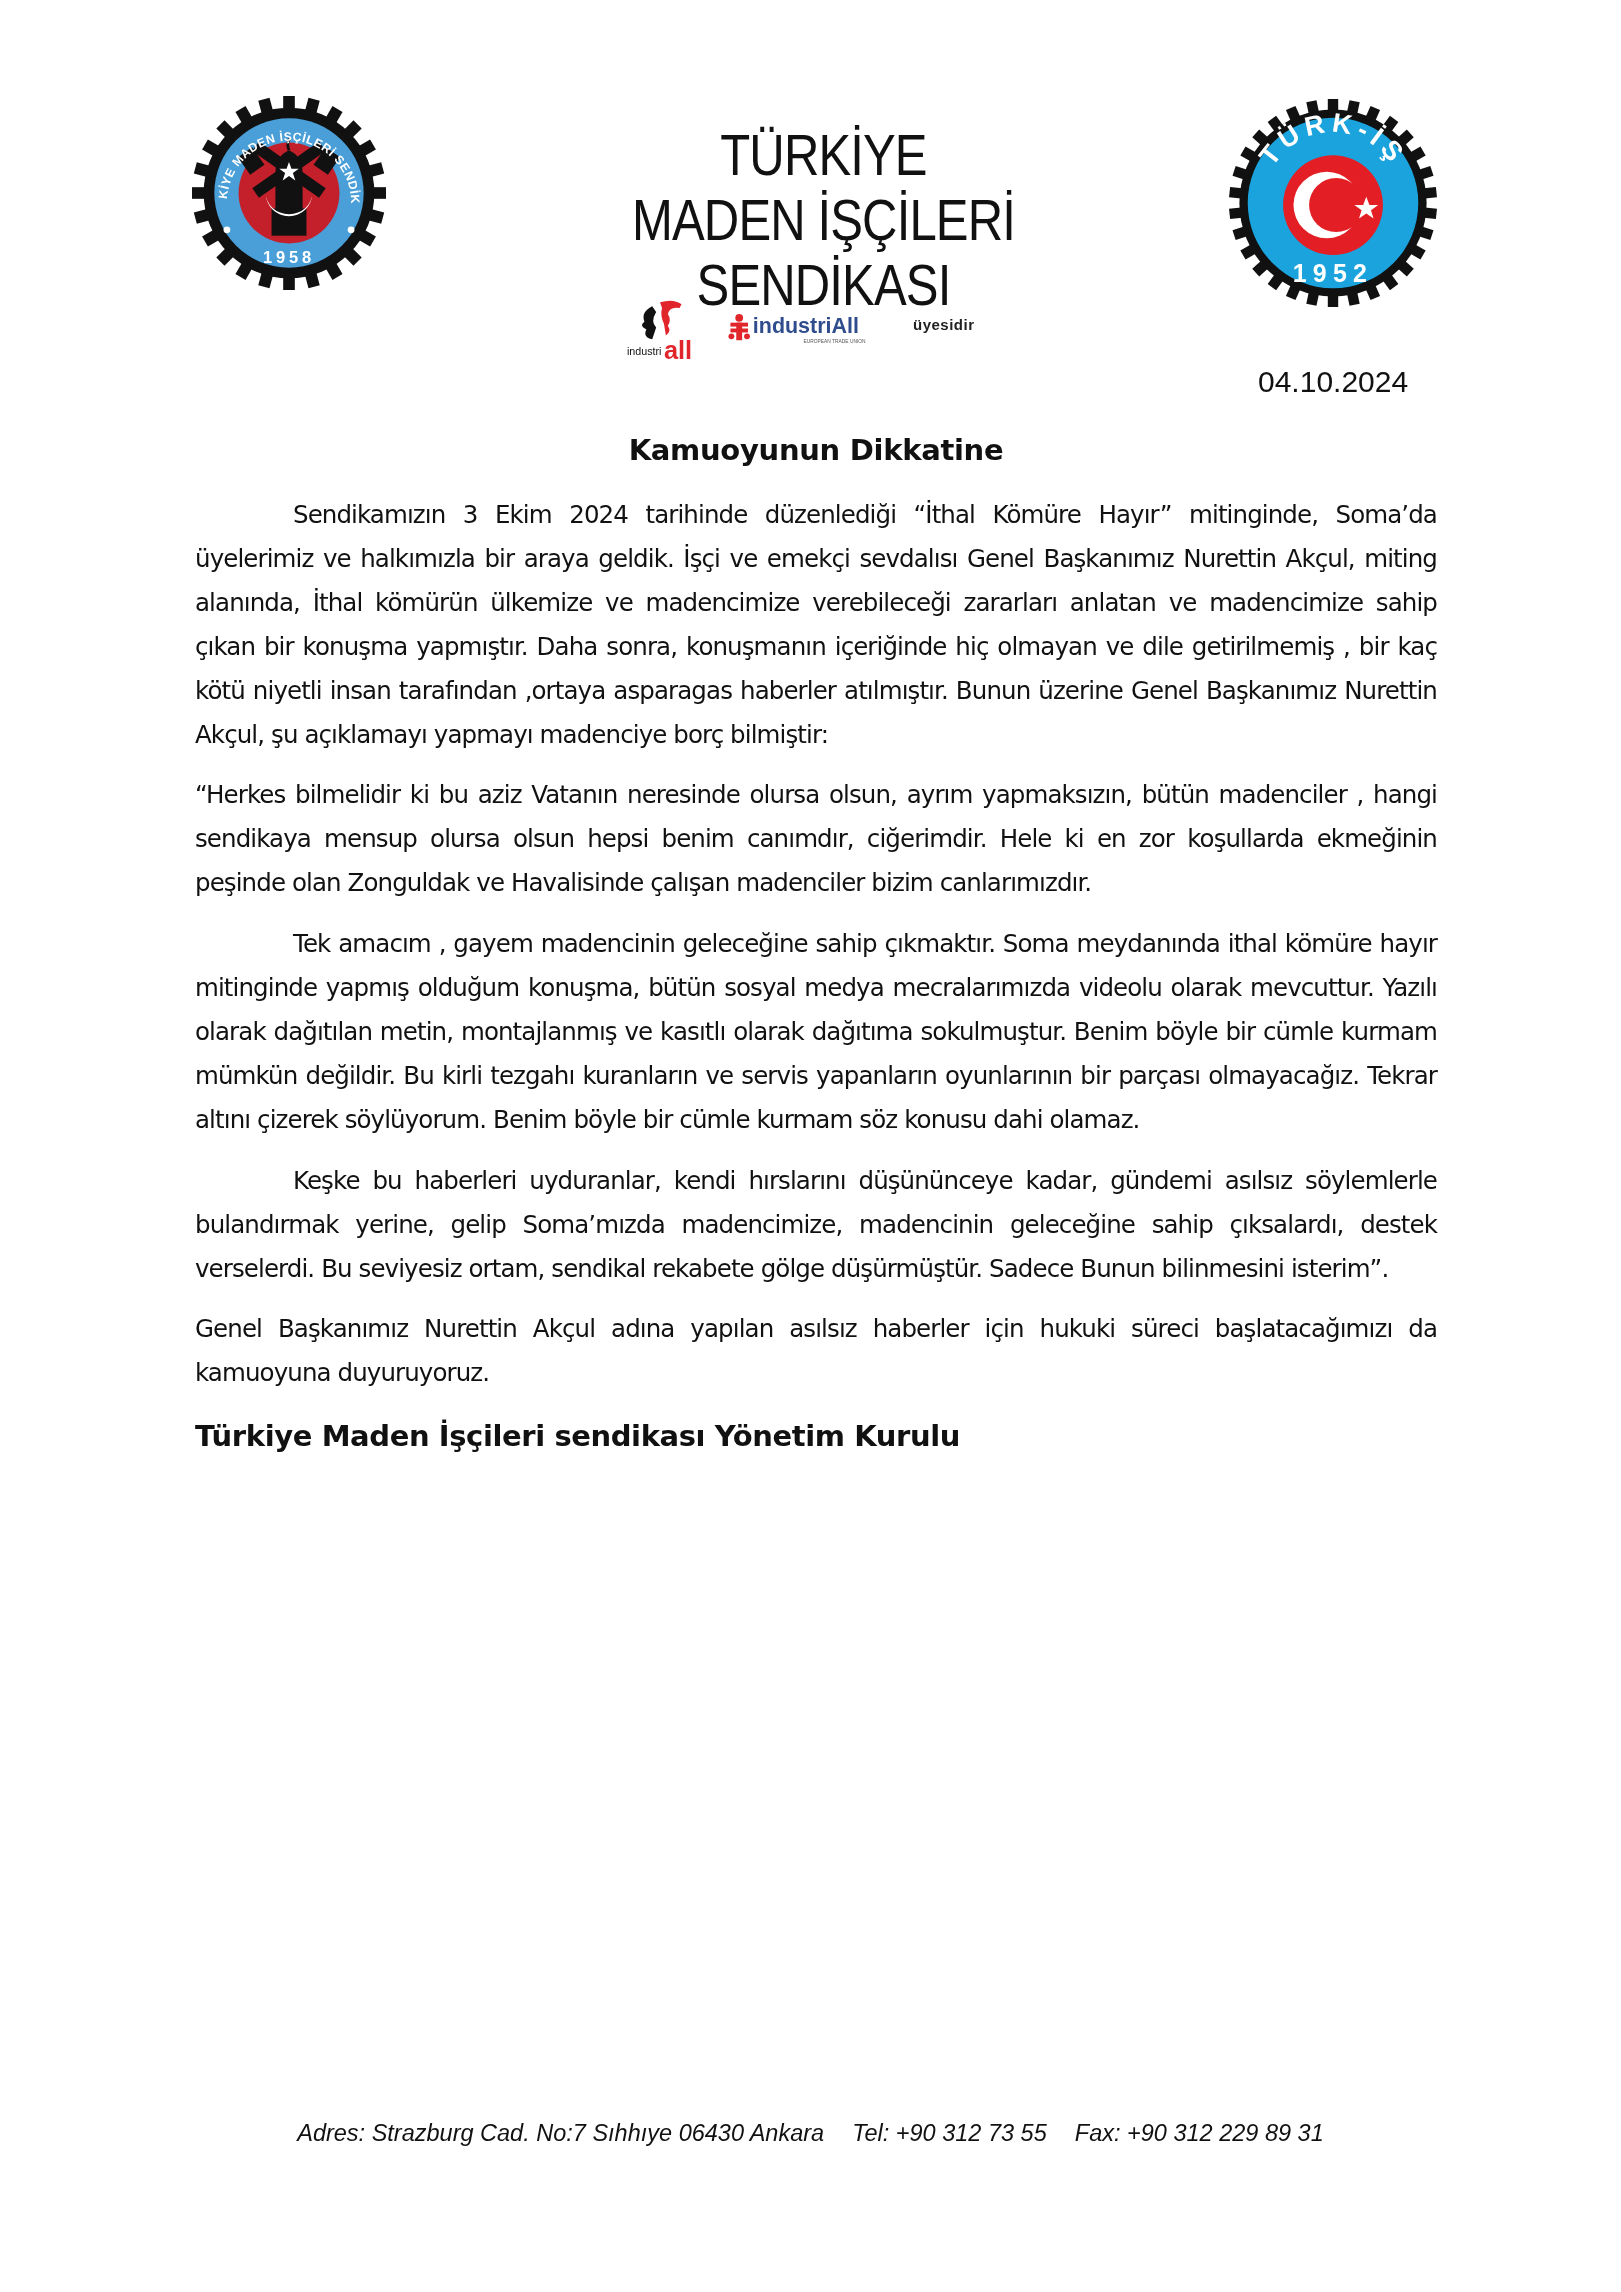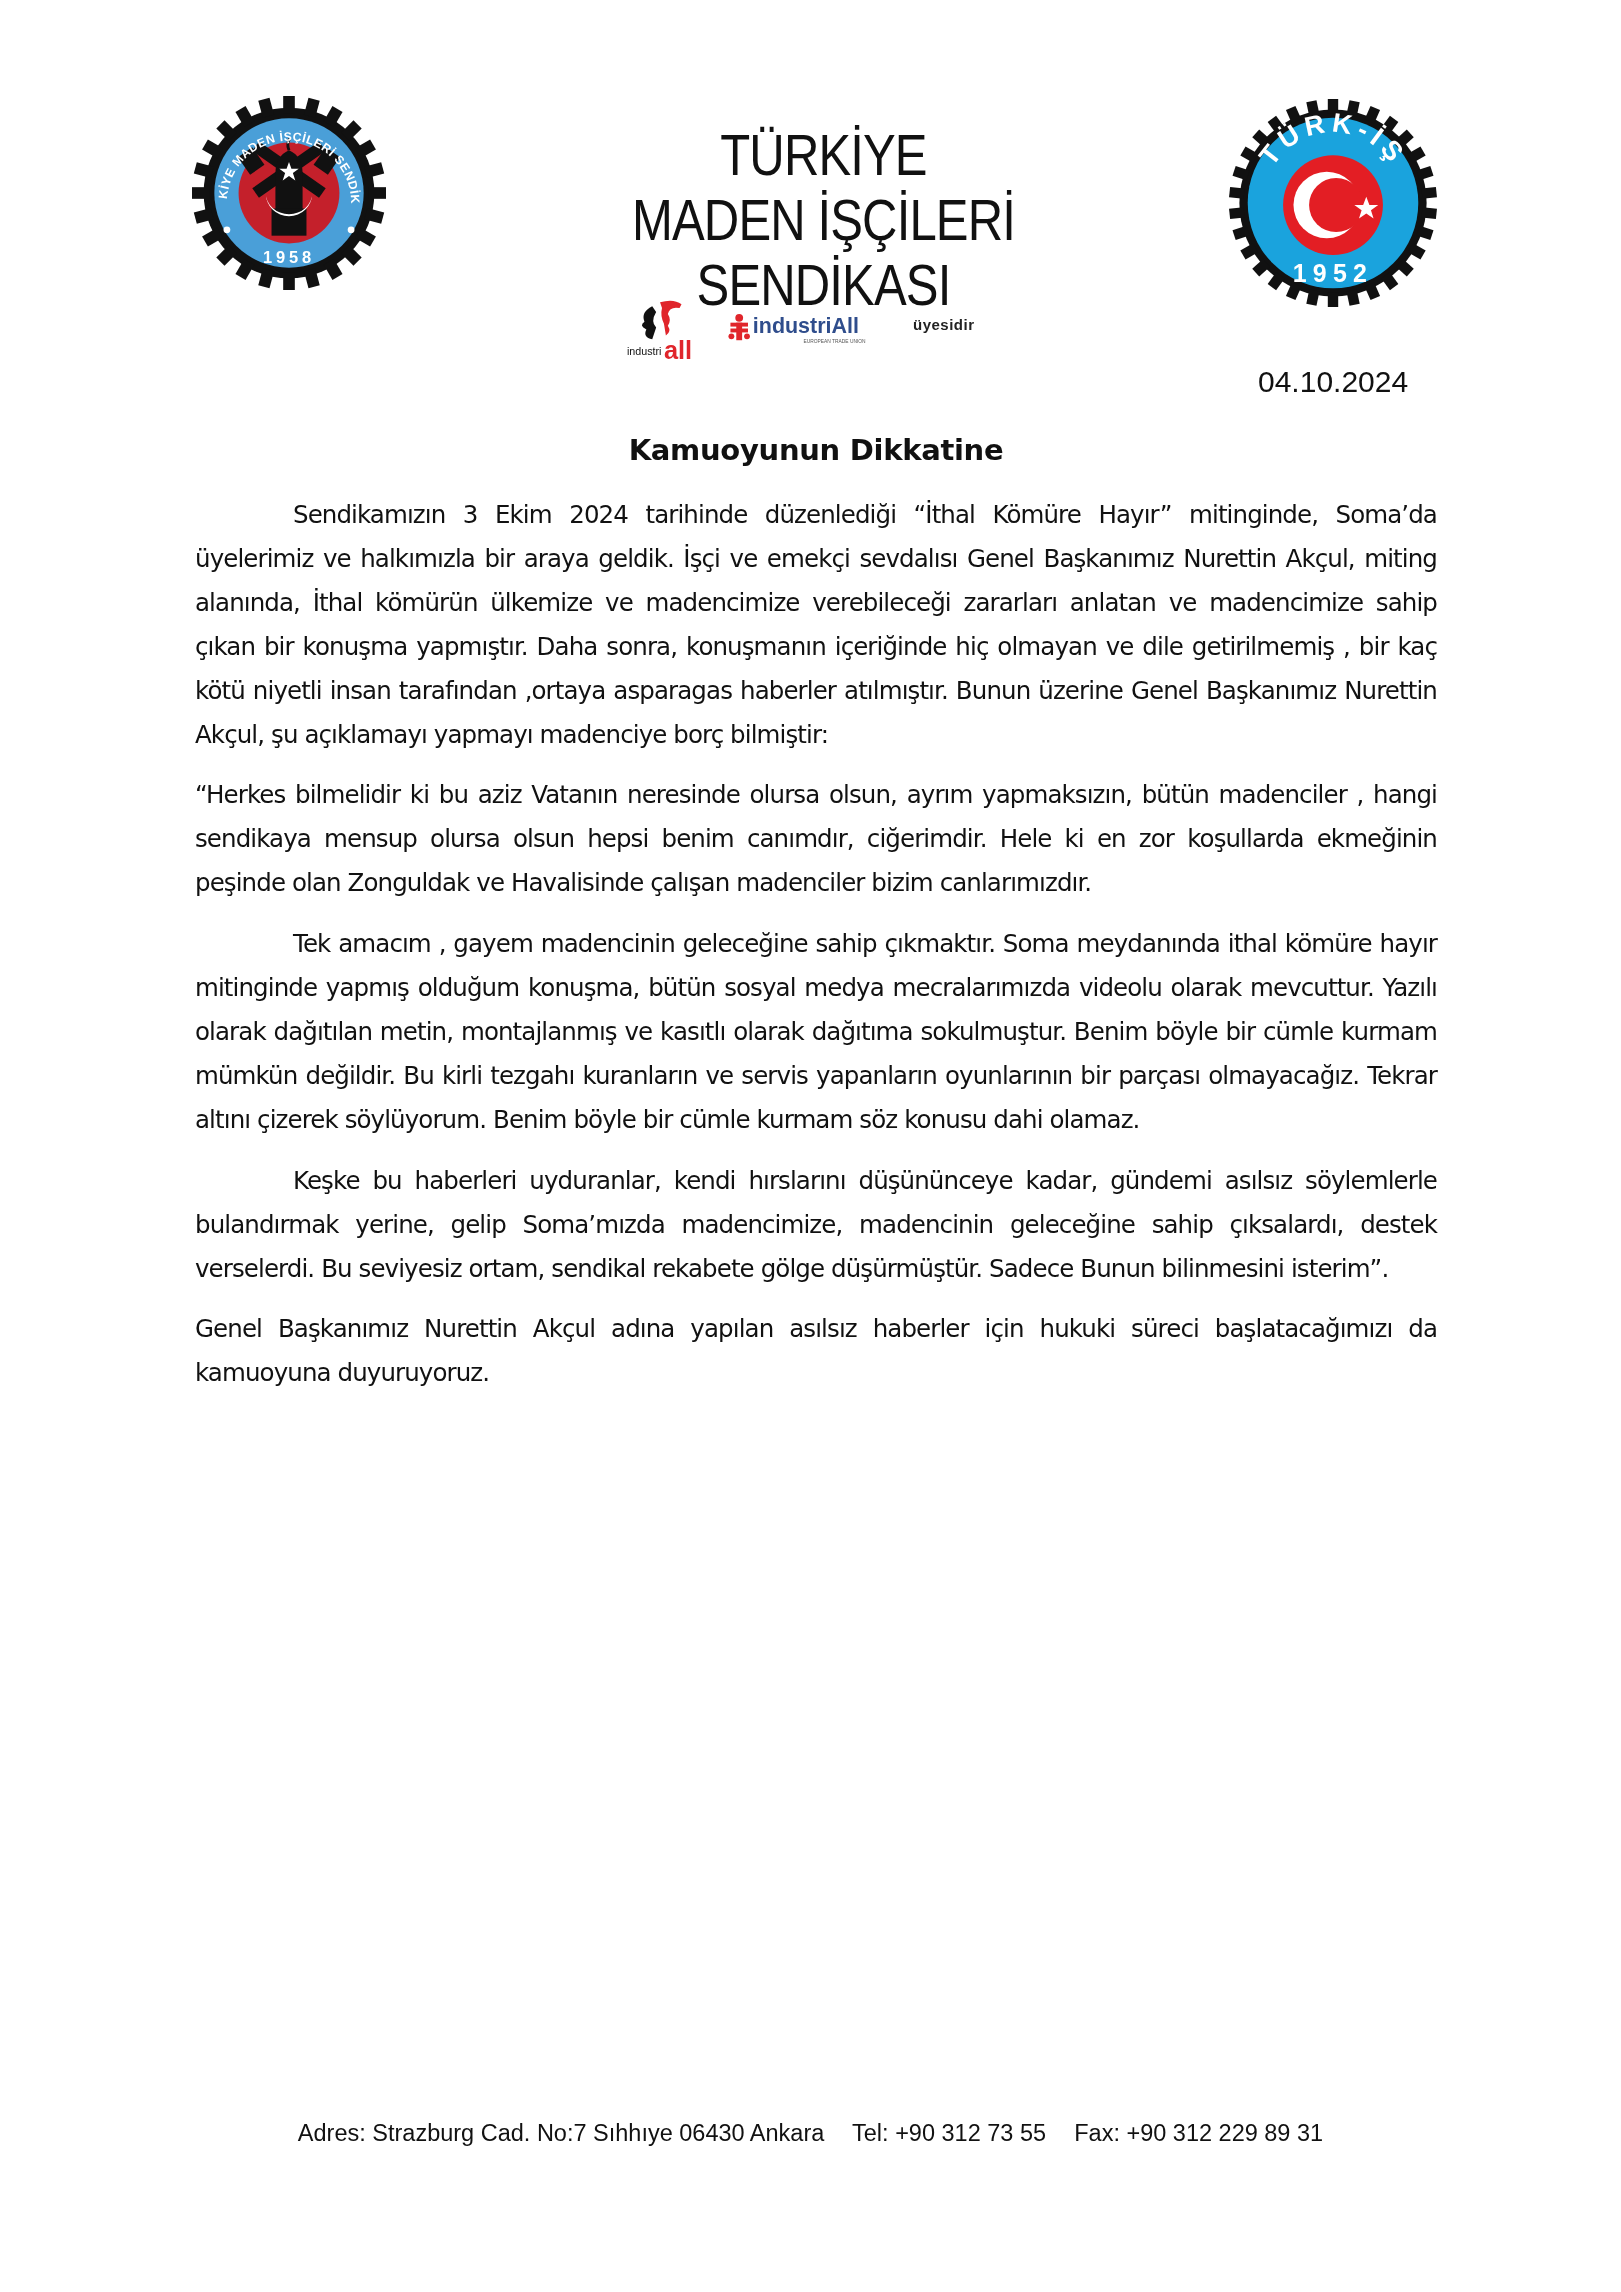--- a/index.html
+++ b/index.html
@@ -27,21 +27,21 @@
   
   .content { position: absolute; left: 195px; top: 426px; width: 1242px;
              font-family: "DejaVu Sans", sans-serif; font-size: 24.5px; line-height: 44px; color: #111; }
   .content .heading { font-weight: 700; font-size: 29px; line-height: 49px; margin: 0 0 17.6px 0; letter-spacing: -0.3px; text-align: center; }
   .content p { margin: 0 0 16.7px 0; text-align: justify; letter-spacing: -0.9px; word-spacing: 0px; }
   .content p.indent { text-indent: 98px; }
   .content .closing { font-weight: 700; font-size: 29px; line-height: 49px; margin-top: 9.8px; letter-spacing: -0.4px; }
 
   
   .footer { position: absolute; left: 0; width: 1621px; text-align: center;
-            font-family: "Liberation Sans", sans-serif; font-size: 23.5px; color: #111; }
+            font-family: "Liberation Sans", sans-serif; font-size: 23.5px; color: #111; font-style: italic; }
   .footer.f1 { top: 2120px; }
   .footer.f2 { top: 2168px; }
   .footer span.gap { display: inline-block; width: 21.6px; }
 </style>
 </head>
 <body>
 
 <div class="page">
 
   <div class="logo-left">
@@ -184,20 +184,21 @@
 
   <div class="date">04.10.2024</div>
 
   <div class="content">
     <div class="heading">Kamuoyunun Dikkatine</div>
     <p class="indent">Sendikamızın 3 Ekim 2024 tarihinde düzenlediği  “İthal Kömüre Hayır” mitinginde, Soma’da üyelerimiz ve halkımızla bir araya geldik.  İşçi ve emekçi sevdalısı Genel Başkanımız Nurettin Akçul, miting alanında, İthal kömürün ülkemize ve madencimize verebileceği zararları anlatan ve madencimize sahip çıkan bir konuşma yapmıştır.  Daha sonra, konuşmanın içeriğinde hiç olmayan ve dile getirilmemiş , bir kaç kötü niyetli insan tarafından ,ortaya asparagas haberler atılmıştır. Bunun üzerine Genel Başkanımız Nurettin Akçul, şu açıklamayı yapmayı madenciye borç bilmiştir:</p>
     <p>“Herkes bilmelidir ki bu aziz Vatanın neresinde olursa olsun, ayrım yapmaksızın, bütün madenciler , hangi sendikaya mensup olursa olsun hepsi benim canımdır, ciğerimdir. Hele ki en zor koşullarda ekmeğinin peşinde olan Zonguldak ve Havalisinde çalışan madenciler bizim canlarımızdır.</p>
     <p class="indent">Tek amacım , gayem madencinin geleceğine sahip çıkmaktır. Soma meydanında ithal kömüre hayır mitinginde yapmış olduğum konuşma, bütün sosyal medya mecralarımızda videolu olarak mevcuttur. Yazılı olarak dağıtılan metin, montajlanmış ve  kasıtlı olarak dağıtıma sokulmuştur. Benim böyle bir cümle kurmam mümkün değildir.  Bu kirli tezgahı kuranların ve servis yapanların oyunlarının bir parçası olmayacağız.  Tekrar altını çizerek söylüyorum. Benim böyle bir cümle kurmam söz konusu dahi olamaz.</p>
     <p class="indent">Keşke bu haberleri uyduranlar, kendi hırslarını düşününceye kadar, gündemi asılsız söylemlerle bulandırmak yerine,  gelip Soma’mızda madencimize, madencinin geleceğine sahip çıksalardı, destek verselerdi. Bu seviyesiz ortam, sendikal rekabete gölge düşürmüştür. Sadece Bunun bilinmesini isterim”.</p>
     <p>Genel Başkanımız Nurettin Akçul adına yapılan asılsız haberler için hukuki süreci başlatacağımızı da kamuoyuna duyuruyoruz.</p>
+    <div class="closing">Türkiye Maden İşçileri sendikası Yönetim Kurulu</div>
   </div>
 
   <div class="footer f1">
     <span>Adres: Strazburg Cad. No:7 Sıhhıye 06430 Ankara</span><span class="gap"></span>
     <span>Tel: +90 312 73 55</span><span class="gap"></span>
     <span>Fax: +90 312 229 89 31</span>
   </div>
 
 </div>
 

